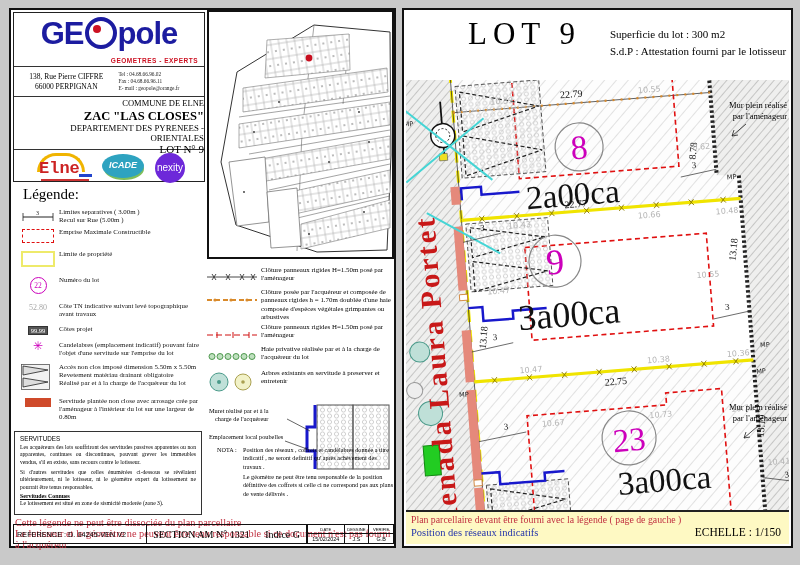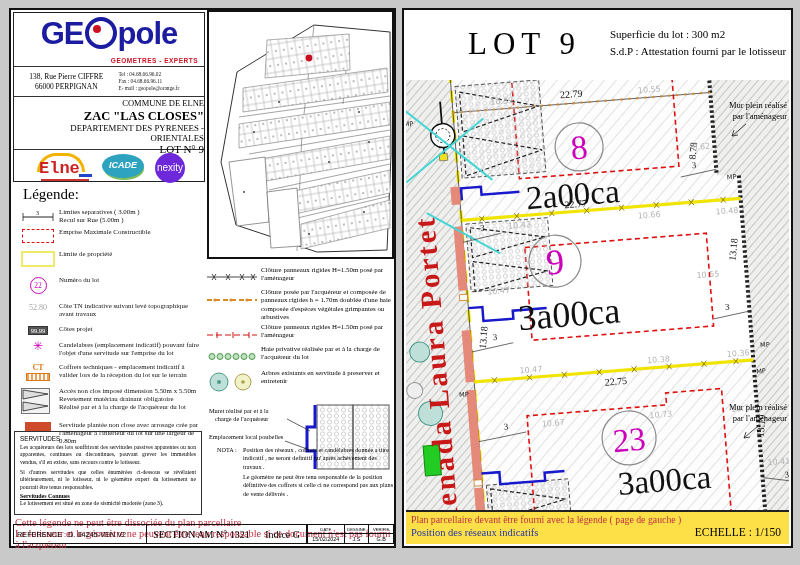--- a/index.html
+++ b/index.html
@@ -64,23 +64,23 @@
   .foot-row{left:2px;bottom:2px;width:381px;height:20px;border:1.5px solid #111;display:flex;}
   .f-ref{flex:1.1;border-right:1.5px solid #111;font-family:Liberation Sans, sans-serif;font-size:7.3px;display:flex;align-items:center;padding-left:3px;}
   .f-sec{flex:1.25;border-right:1.5px solid #111;display:flex;align-items:center;justify-content:space-between;padding:0 6px;font-size:10px;}
   .f-tab{width:86px;display:flex;flex-direction:column;}
   .f-tr{display:flex;flex:1;}
   .f-td{border-left:.8px solid #111;flex:1;display:flex;align-items:center;justify-content:center;font-family:"Liberation Sans",sans-serif;font-size:4.6px;}
   .f-td.w{flex:1.5;}
   .f-tr.hd .f-td{border-bottom:.8px solid #111;font-size:4.2px;}
   
   .lot-head{left:2px;top:2px;width:383px;height:68px;border-bottom:2px solid #111;position:absolute;}
-  .lot-title{position:absolute;left:62px;top:14px;font-size:31px;letter-spacing:6px;}
+  .lot-title{position:absolute;left:62px;top:4px;font-size:31px;letter-spacing:6px;}
   .lot-sup{position:absolute;left:204px;top:14px;font-size:11px;line-height:1.5;}
-  .plan-foot{left:2px;bottom:2px;width:383px;height:32px;border-top:2px solid #222;position:absolute;background:#fde047;}
+  .plan-foot{left:2px;bottom:2px;width:383px;height:32px;border-top:2px solid #222;position:absolute;background:#fef9c3;}
   .pf-red{position:absolute;left:5px;top:2px;color:#c03040;font-size:9.8px;}
   .pf-blue{position:absolute;left:5px;top:15px;color:#2233aa;font-size:10.5px;}
   .pf-scale{position:absolute;right:8px;top:14px;font-size:11.5px;}
   svg text{font-family:"Liberation Serif",serif;}
   .elev{fill:#b5b5b5;font-size:8px;font-family:"DejaVu Sans",sans-serif;}
   .dim{fill:#111;font-size:10px;}
   .mp{fill:#222;font-size:6.5px;font-family:"DejaVu Sans",sans-serif;}
   .three{fill:#111;font-size:9px;}
 </style>
 </head>
@@ -220,26 +220,20 @@
         <div class="lsym">
             <span class="sw-pr">99.99</span>
           </div>
         <div class="ltxt">Côtes projet</div>
       </div>
       <div class="litem" style="margin-bottom:6px;">
         <div class="lsym">
             <span class="sw-star">✳</span>
           </div>
         <div class="ltxt">Candelabres (emplacement indicatif) pouvant faire l'objet d'une servitude sur l'emprise du lot</div>
-      </div>
-      <div class="litem" style="margin-bottom:6px;">
-        <div class="lsym">
-            <div class="sw-ct"><span>CT</span><div class="ctbox"></div></div>
-          </div>
-        <div class="ltxt">Coffrets techniques - emplacement indicatif à valider lors de la réception du lot sur le terrain</div>
       </div>
       <div class="litem" style="margin-bottom:7px;">
         <div class="lsym">
           <svg width="34" height="26">
               <rect x="0.5" y="0.5" width="28" height="25" fill="#f2f2f2" stroke="#555" stroke-width="0.8"></rect>
               <polygon points="2,2 27,6 2,11" fill="#ddd" stroke="#222" stroke-width="0.8"></polygon>
               <polygon points="2,14 27,18 2,23" fill="#ddd" stroke="#222" stroke-width="0.8"></polygon>
             </svg>
         </div>
         <div class="ltxt"><span>Accès non clos imposé dimension 5.50m  x 5.50m</span><br><span>Revetement matériau drainant obligatoire</span><br><span>Réalisé par et à la charge de l'acquéreur du lot</span></div>

